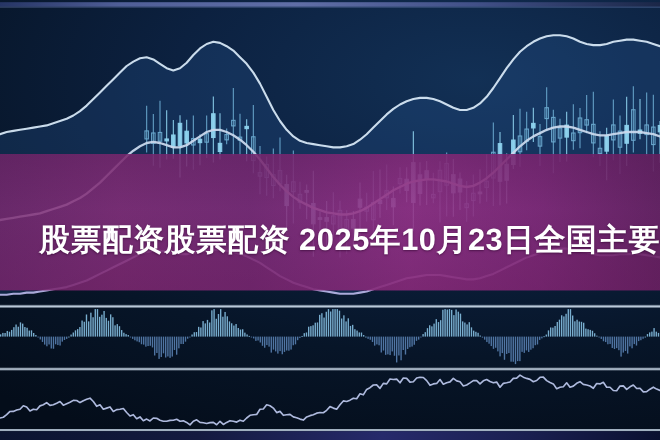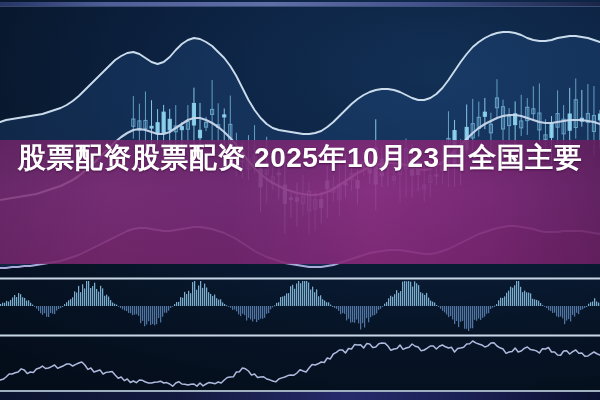--- a/index.html
+++ b/index.html
@@ -71,22 +71,22 @@
     position:absolute; left:0; top:140px; width:600px; height:124px;
     background:linear-gradient(to bottom,
         rgba(92,26,88,.30) 0%,
         rgba(150,48,136,.10) 40%,
         rgba(110,30,100,.34) 100%);
   }
 
   
   #title-wrap{
     position:absolute; left:0; top:140px; width:600px; height:156px;
-    display:flex; flex-direction:row;
-    align-items:flex-start; justify-content:center;
+    display:flex; flex-direction:column;
+    align-items:flex-end; justify-content:center;
     gap:6px;
     text-align:center;
   }
   .title-line{
     color:#ffffff;
     font-family:"Liberation Sans","DejaVu Sans",sans-serif;
     font-weight:bold;
     font-size:28px;
     line-height:36px;
     letter-spacing:.5px;

